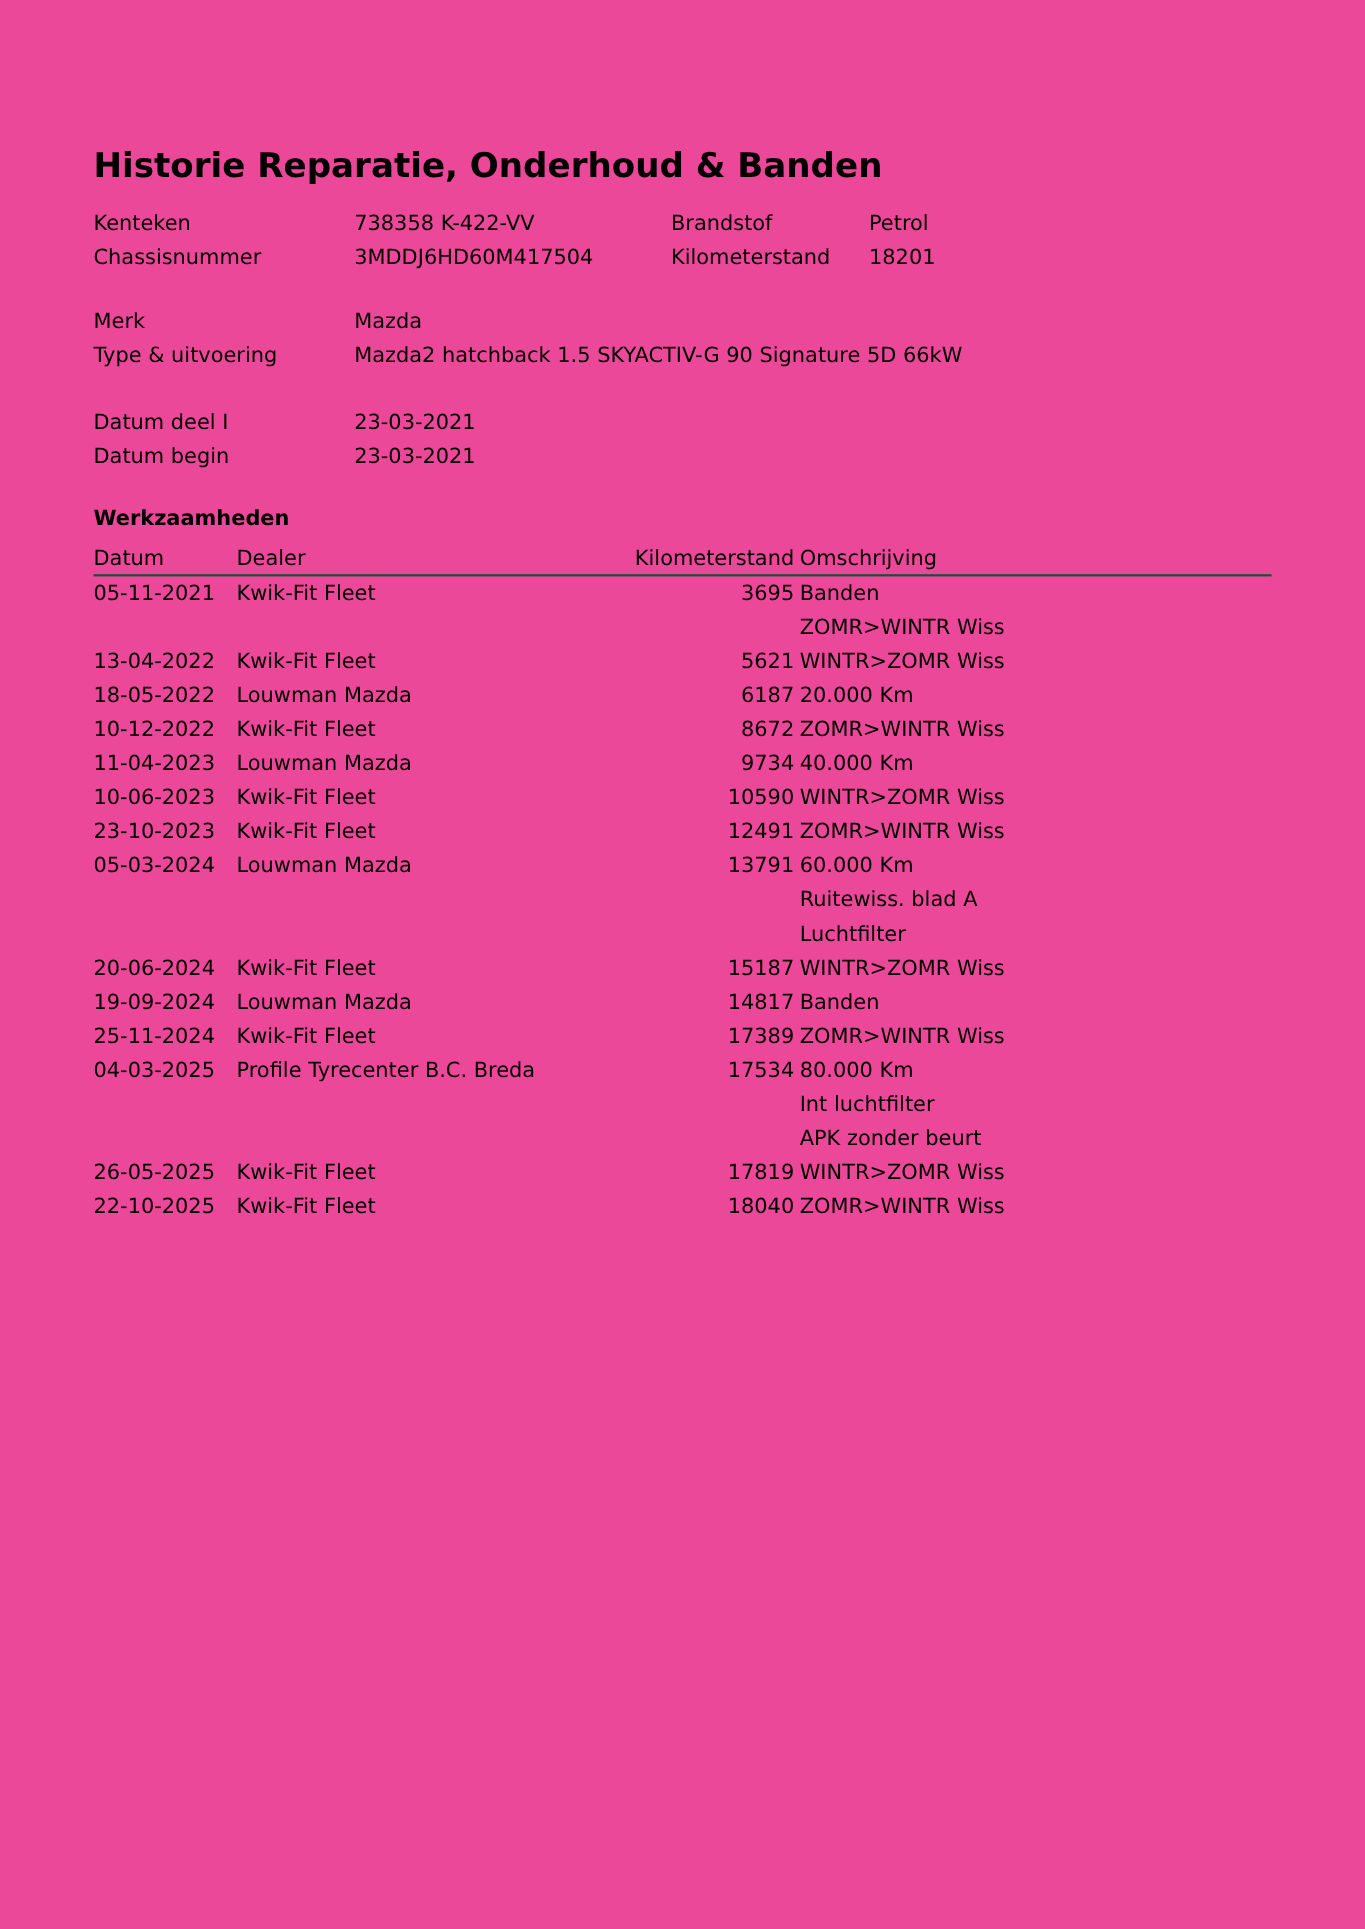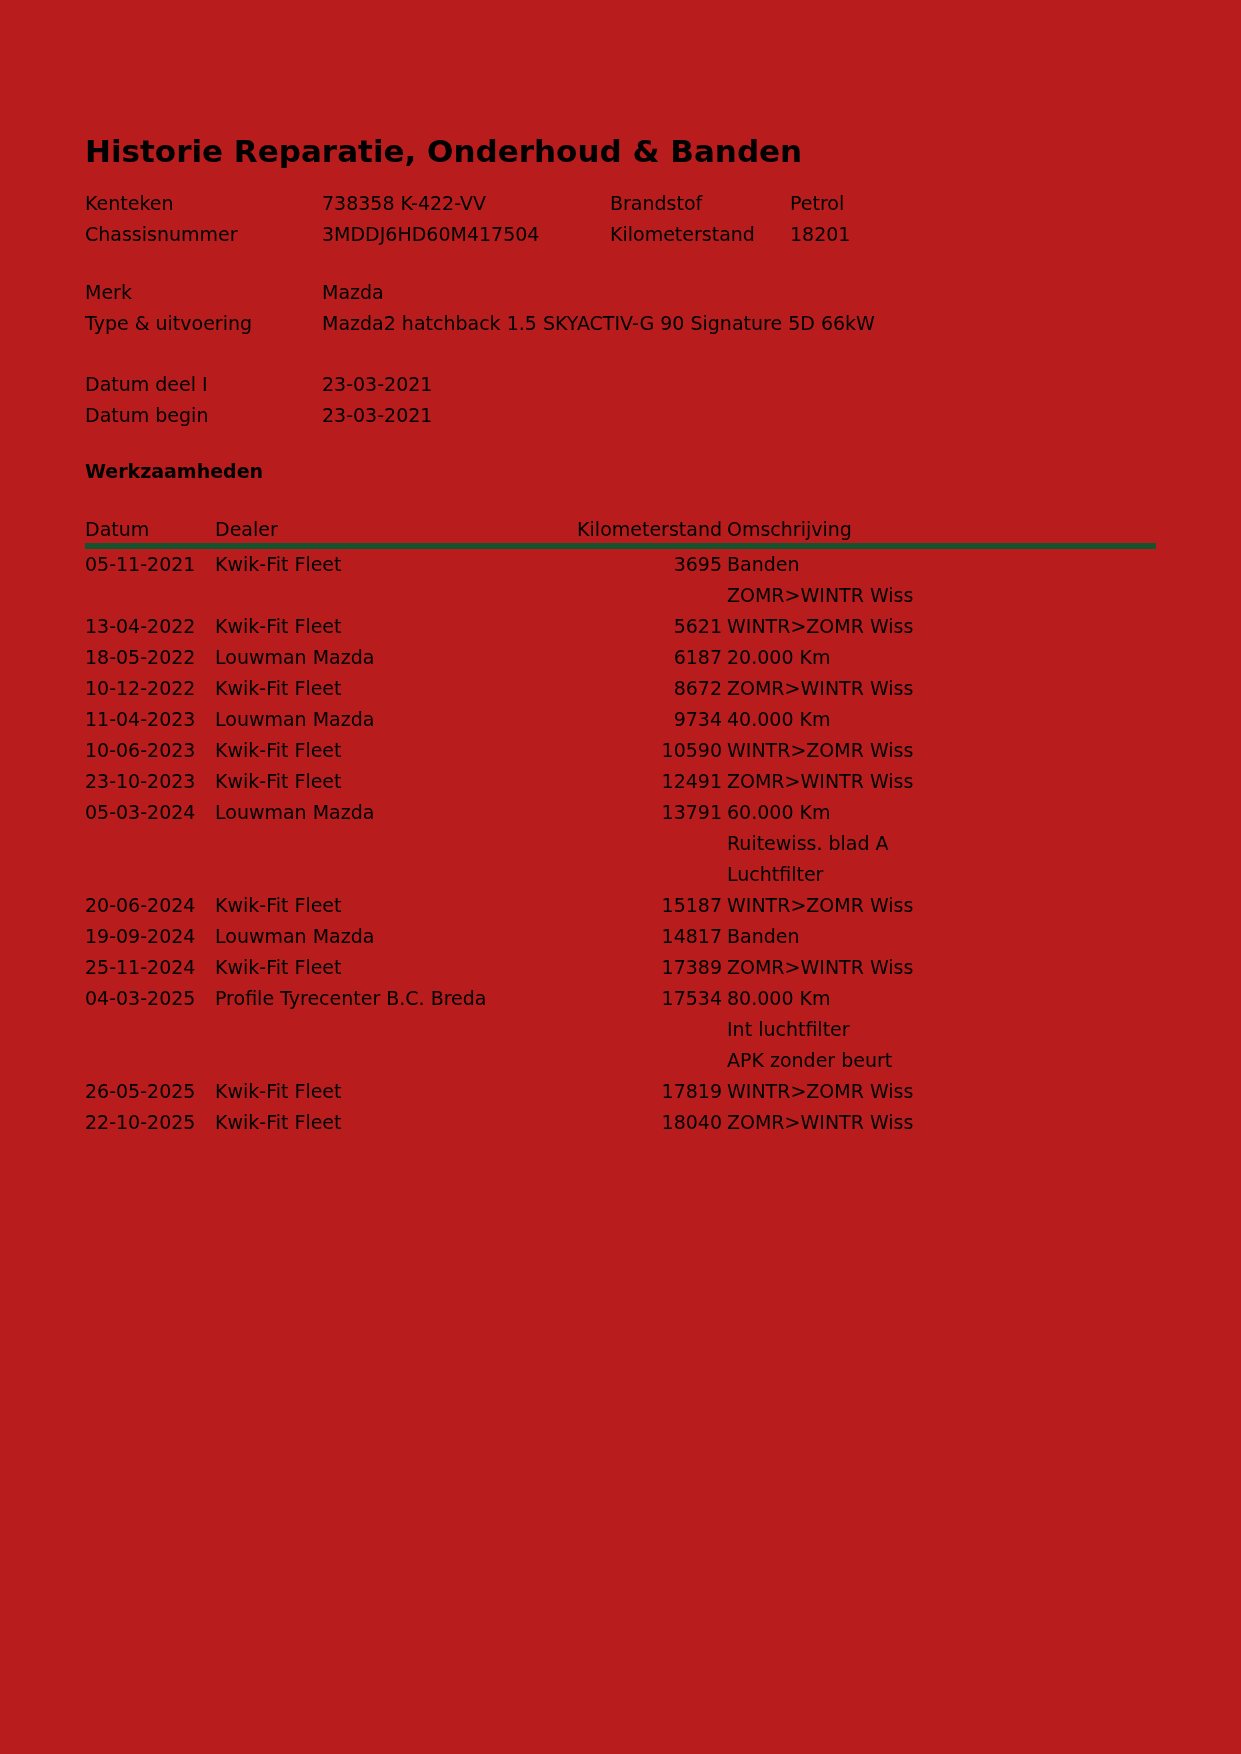--- a/index.html
+++ b/index.html
@@ -1,20 +1,20 @@
 <!DOCTYPE html>
 <html><head>
 <meta charset="utf-8">
 <style>
   html, body { margin: 0; padding: 0; background: #ffffff; }
   .page {
     position: relative;
     width: 1241px;
     height: 1754px;
-    background: #b91c1c;
+    background: #ec4899;
     font-family: "DejaVu Sans", "Liberation Sans", sans-serif;
     font-size: 19px;
     color: #000000;
     overflow: hidden;
   }
   .title {
     position: absolute;
     left: 85px;
     top: 112px;
     font-size: 31px;
@@ -49,23 +49,22 @@
   .work-table {
     position: absolute;
     left: 85px;
     top: 494px;
     width: 1071px;
   }
   .work-header {
     display: grid;
     grid-template-columns: 130px 348px 159px 1fr;
     line-height: 28px;
-    border-bottom: 6px solid #14532d;
-    white-space: nowrap;
-    margin-top: 21px;
+    border-bottom: 2px solid #14532d;
+    white-space: nowrap;
   }
   .work-row {
     display: grid;
     grid-template-columns: 130px 348px 159px 1fr;
     line-height: 31px;
     white-space: nowrap;
   }
   .work-rows { padding-top: 0; }
   .col-km { text-align: right; }
   .col-om { padding-left: 5px; }

